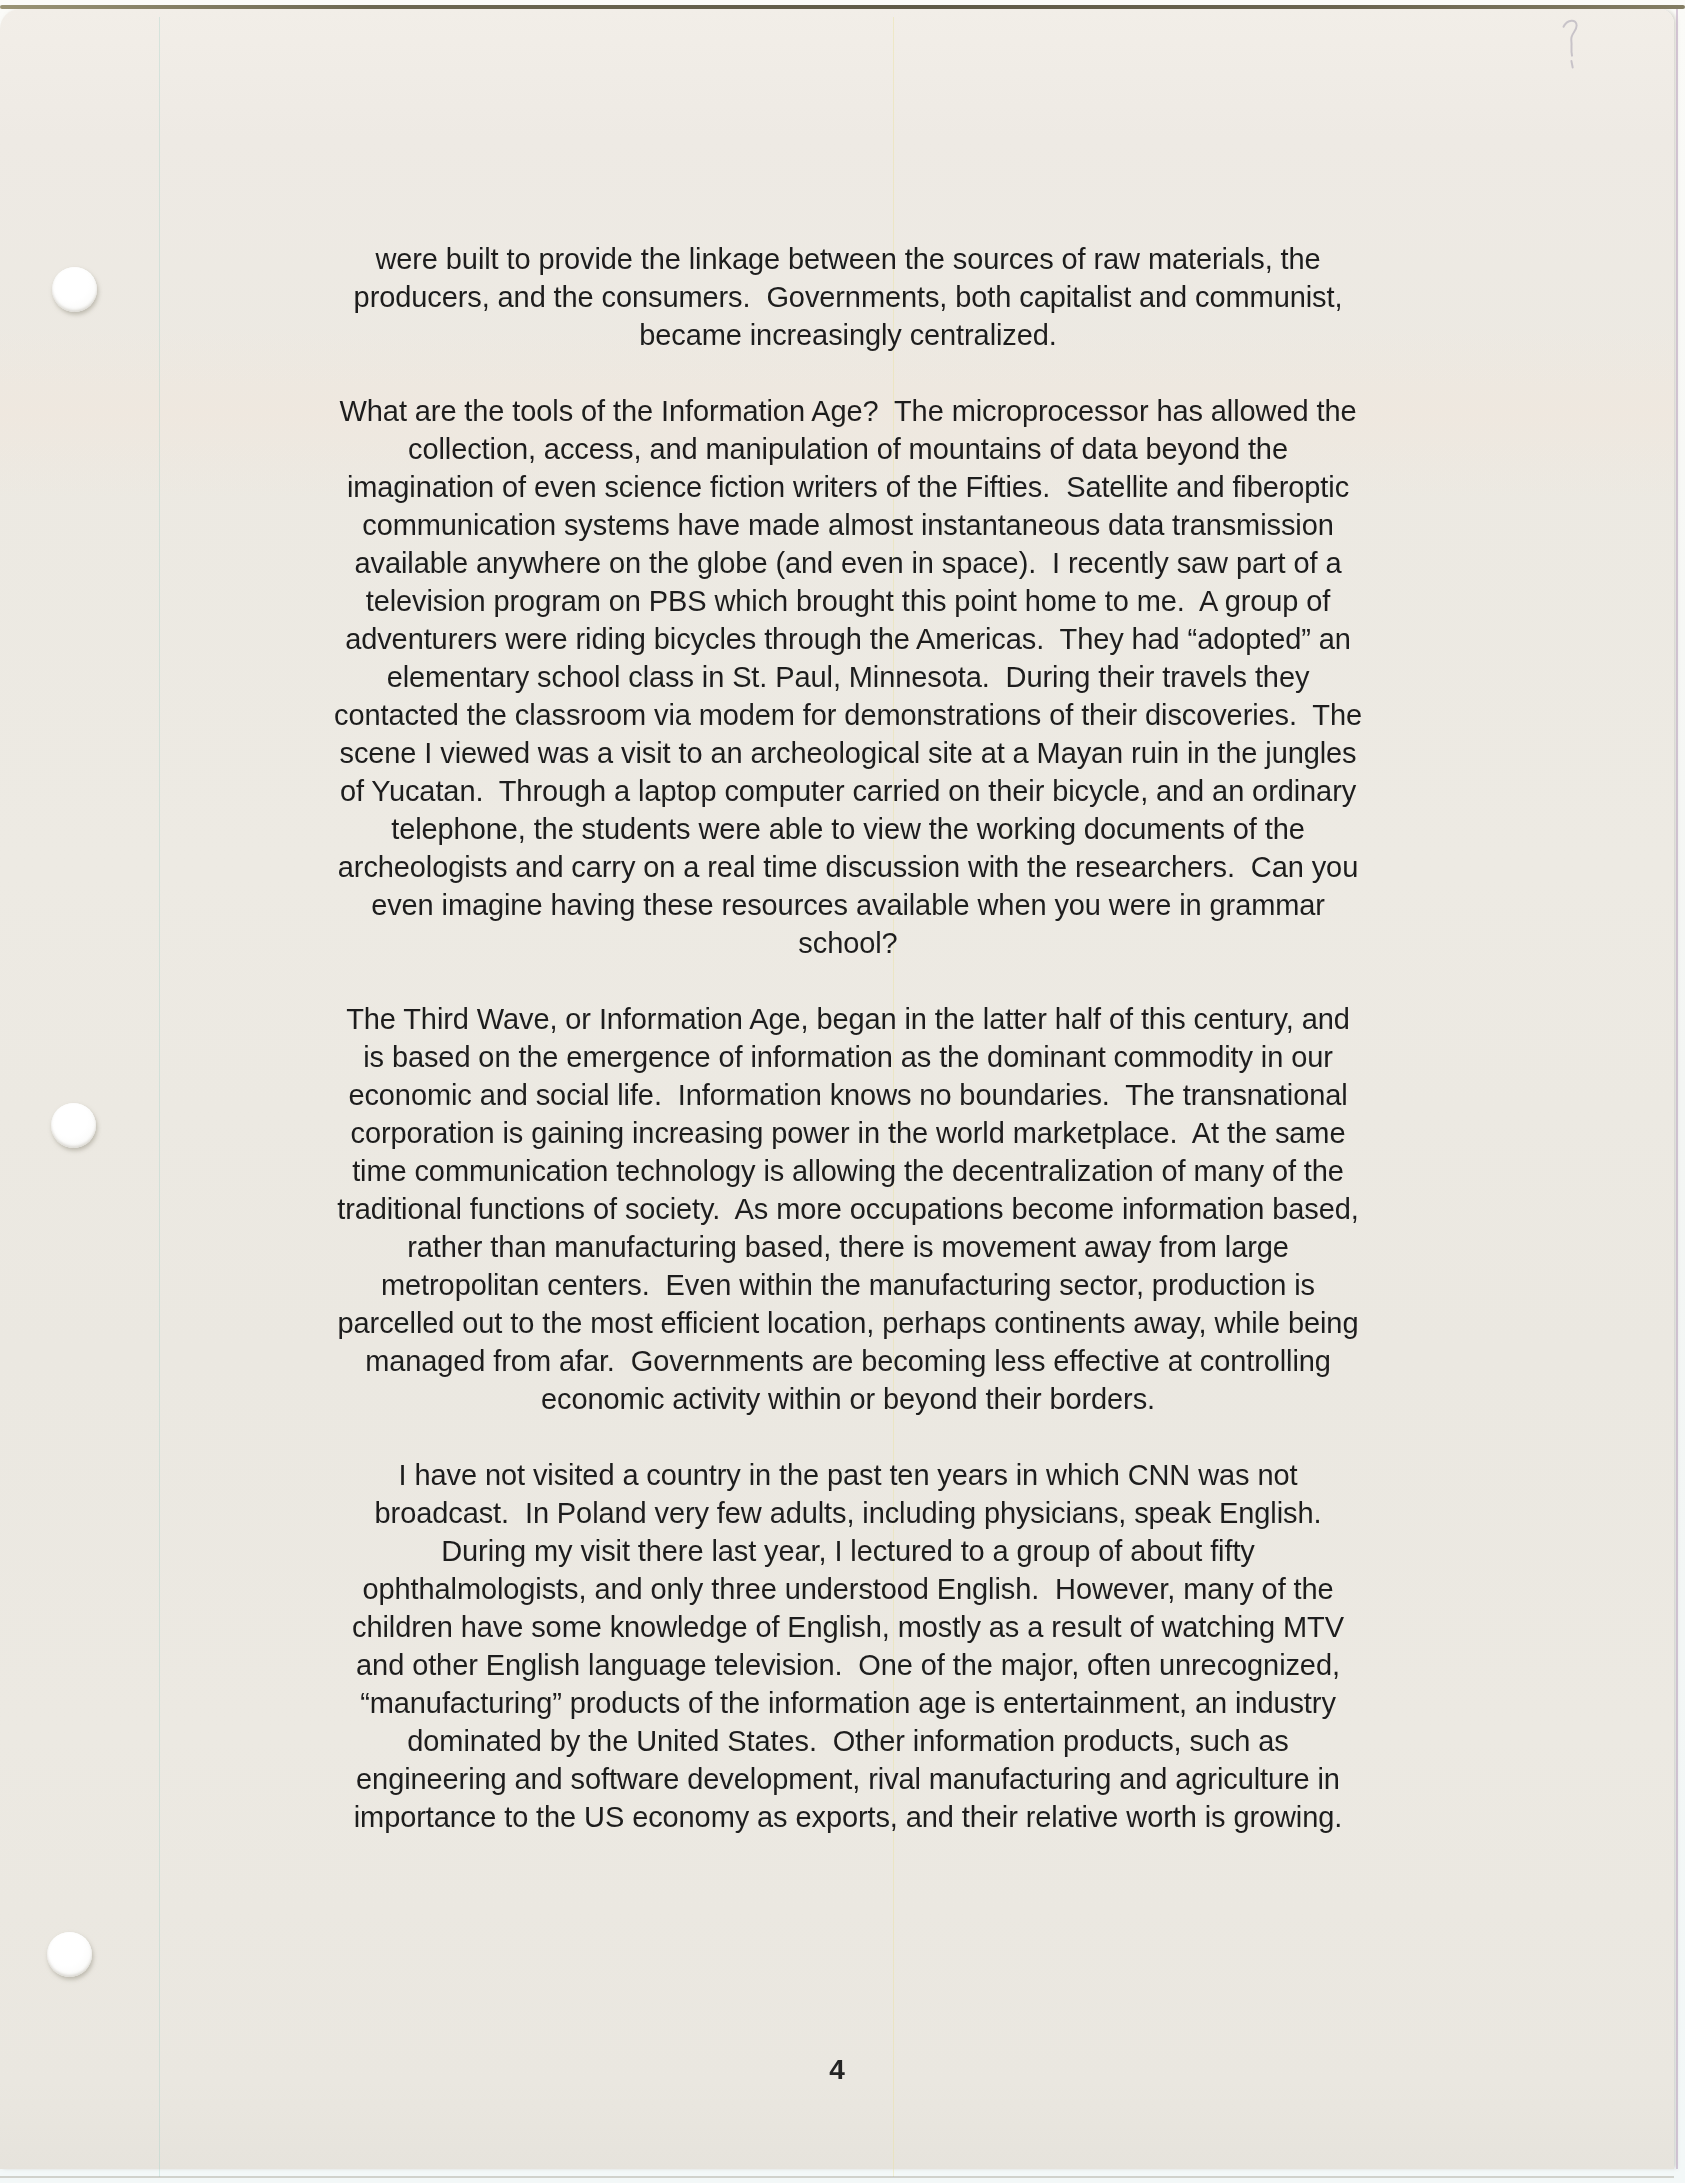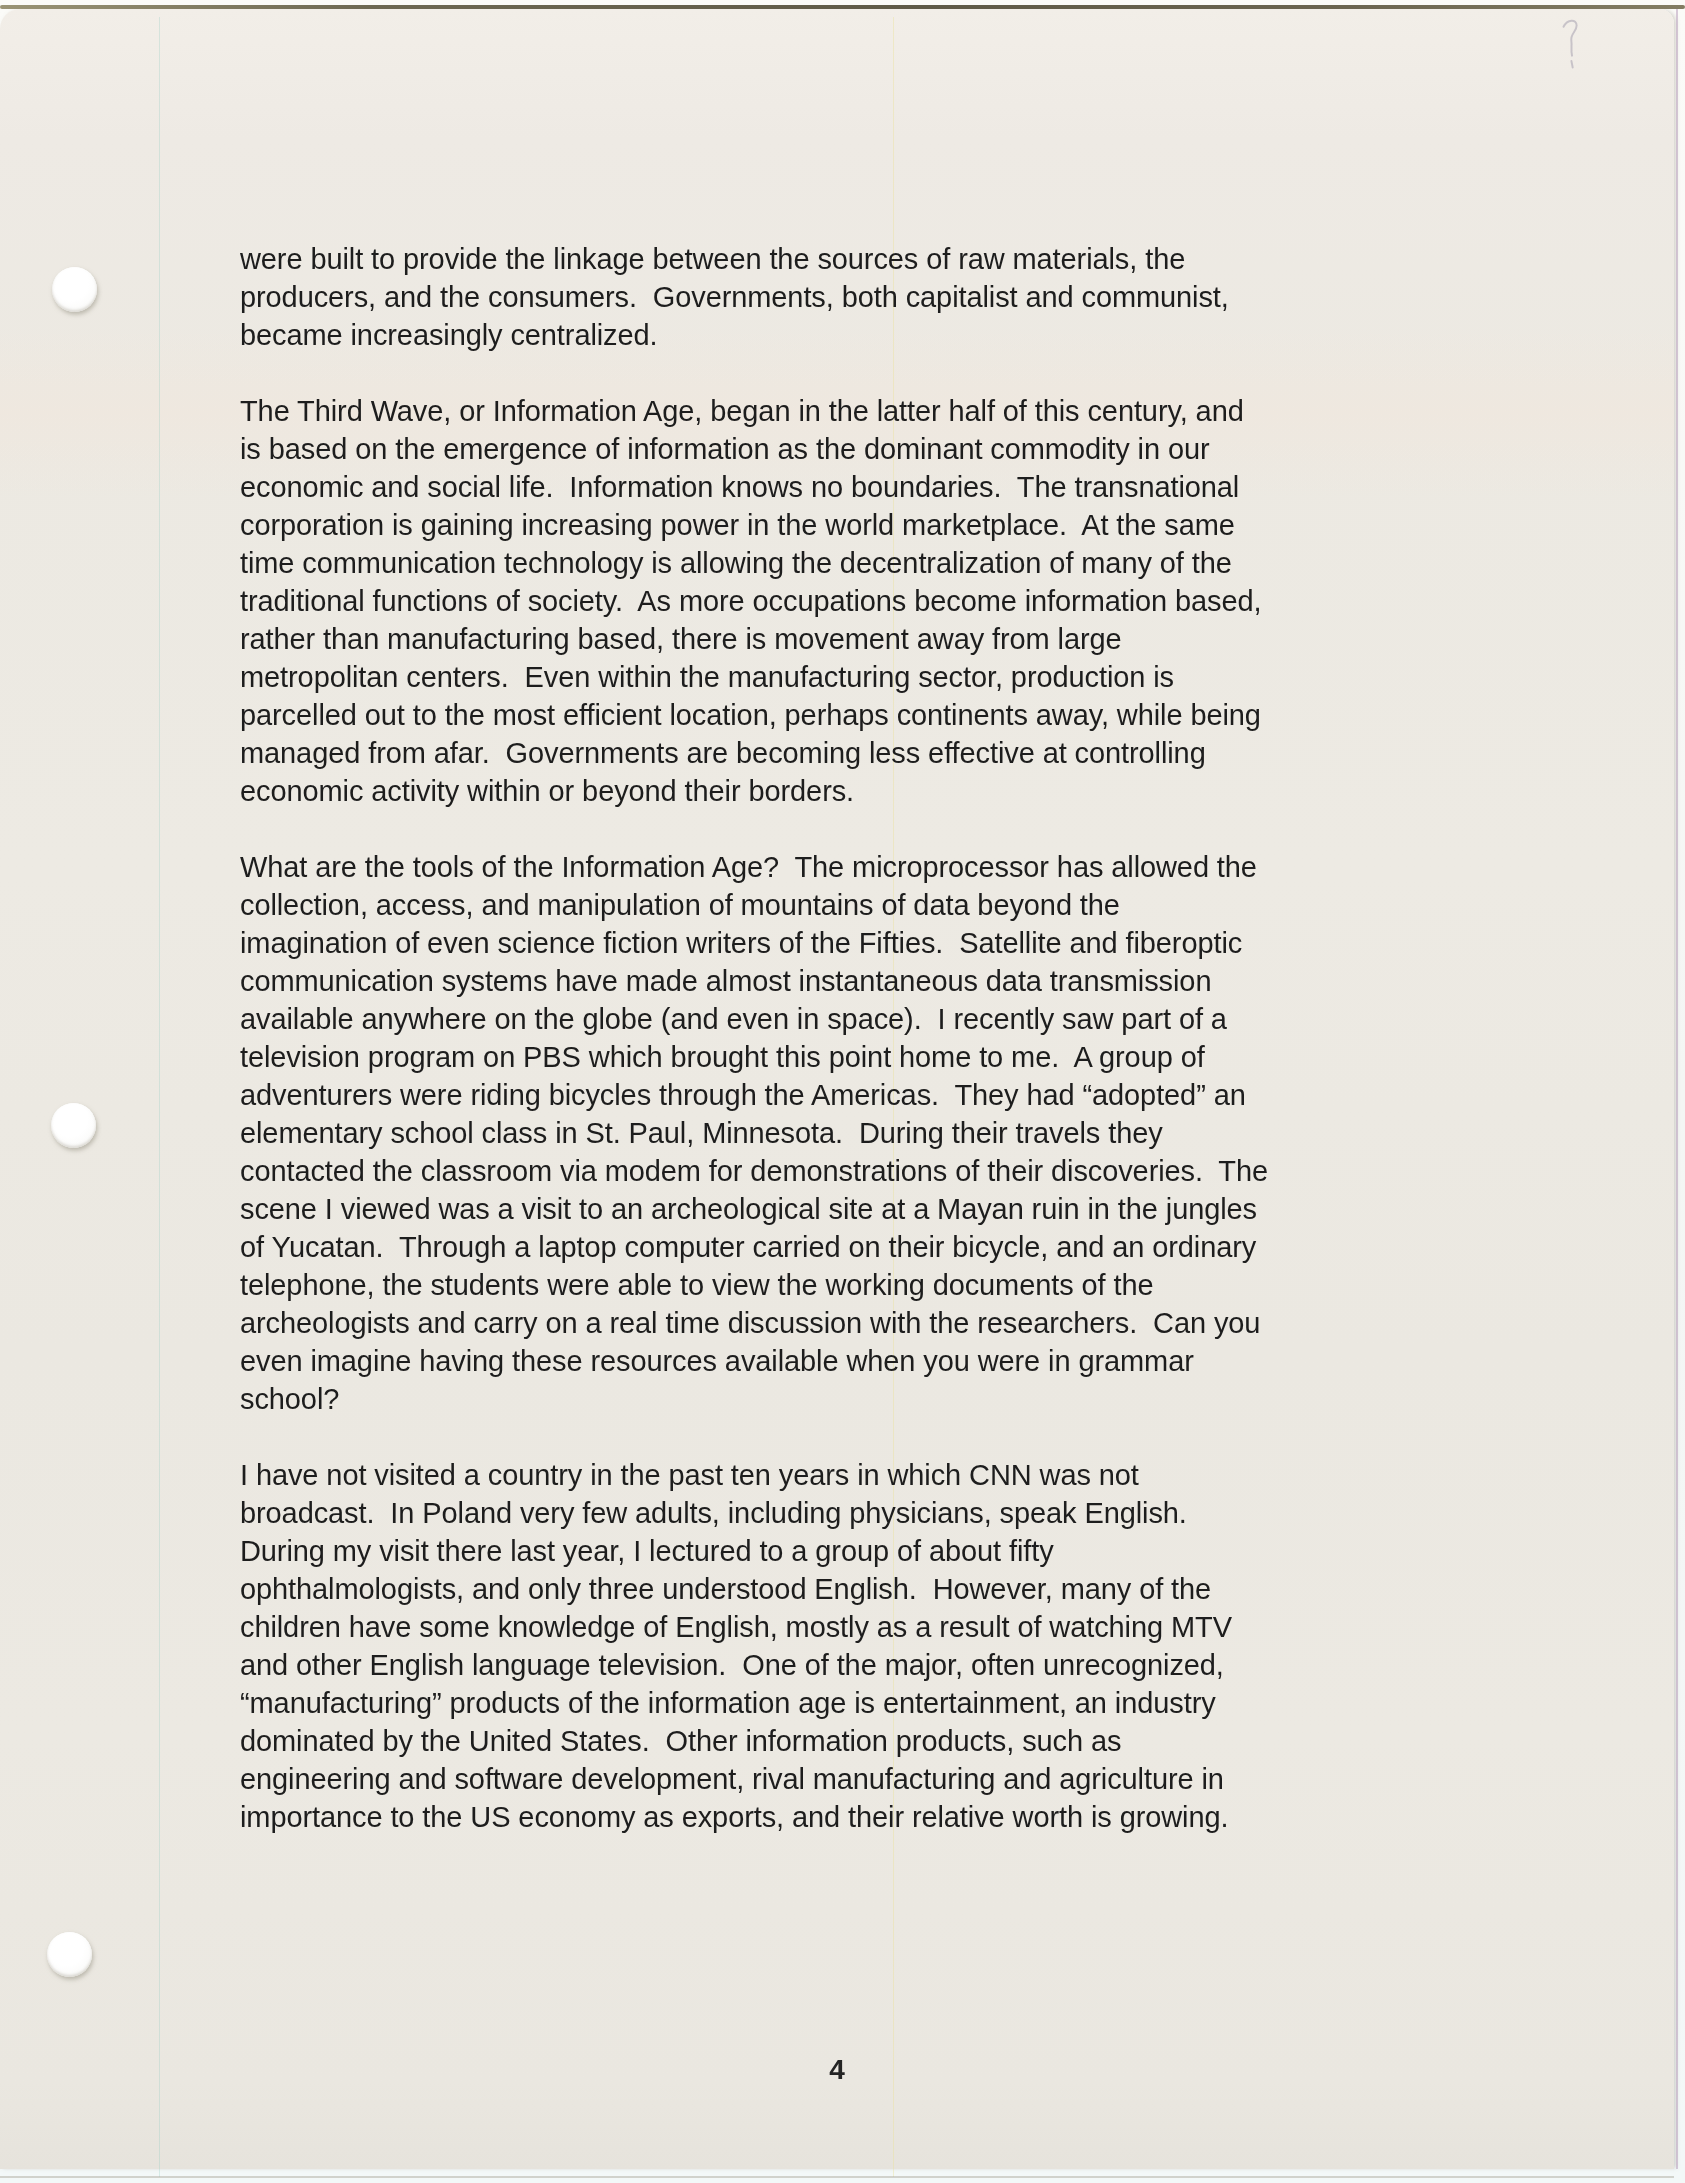--- a/index.html
+++ b/index.html
@@ -116,20 +116,21 @@
     width: 1216px;
     font-size: 29px;
     line-height: 38px;
     letter-spacing: -0.1px;
     color: #1d1d1d;
     z-index: 5;
   }
   .para {
     margin: 0 0 38px 0;
     white-space: pre-wrap;
+    text-align: center;
   }
   .page-number {
     position: absolute;
     left: 0;
     top: 2045px;
     width: 1674px;
     text-align: center;
     font-size: 28px;
     font-weight: 700;
     color: #242424;
@@ -149,46 +150,46 @@
     <div class="artifact-line yellow"></div>
 
     <div class="hole hole-1"></div>
     <div class="hole hole-2"></div>
     <div class="hole hole-3"></div>
 
     <main class="text-block">
         <p class="para">were built to provide the linkage between the sources of raw materials, the
 producers, and the consumers.  Governments, both capitalist and communist,
 became increasingly centralized.</p>
-        <p class="para">The Third Wave, or Information Age, began in the latter half of this century, and
-is based on the emergence of information as the dominant commodity in our
-economic and social life.  Information knows no boundaries.  The transnational
-corporation is gaining increasing power in the world marketplace.  At the same
-time communication technology is allowing the decentralization of many of the
-traditional functions of society.  As more occupations become information based,
-rather than manufacturing based, there is movement away from large
-metropolitan centers.  Even within the manufacturing sector, production is
-parcelled out to the most efficient location, perhaps continents away, while being
-managed from afar.  Governments are becoming less effective at controlling
-economic activity within or beyond their borders.</p>
         <p class="para">What are the tools of the Information Age?  The microprocessor has allowed the
 collection, access, and manipulation of mountains of data beyond the
 imagination of even science fiction writers of the Fifties.  Satellite and fiberoptic
 communication systems have made almost instantaneous data transmission
 available anywhere on the globe (and even in space).  I recently saw part of a
 television program on PBS which brought this point home to me.  A group of
 adventurers were riding bicycles through the Americas.  They had “adopted” an
 elementary school class in St. Paul, Minnesota.  During their travels they
 contacted the classroom via modem for demonstrations of their discoveries.  The
 scene I viewed was a visit to an archeological site at a Mayan ruin in the jungles
 of Yucatan.  Through a laptop computer carried on their bicycle, and an ordinary
 telephone, the students were able to view the working documents of the
 archeologists and carry on a real time discussion with the researchers.  Can you
 even imagine having these resources available when you were in grammar
 school?</p>
+        <p class="para">The Third Wave, or Information Age, began in the latter half of this century, and
+is based on the emergence of information as the dominant commodity in our
+economic and social life.  Information knows no boundaries.  The transnational
+corporation is gaining increasing power in the world marketplace.  At the same
+time communication technology is allowing the decentralization of many of the
+traditional functions of society.  As more occupations become information based,
+rather than manufacturing based, there is movement away from large
+metropolitan centers.  Even within the manufacturing sector, production is
+parcelled out to the most efficient location, perhaps continents away, while being
+managed from afar.  Governments are becoming less effective at controlling
+economic activity within or beyond their borders.</p>
         <p class="para">I have not visited a country in the past ten years in which CNN was not
 broadcast.  In Poland very few adults, including physicians, speak English.
 During my visit there last year, I lectured to a group of about fifty
 ophthalmologists, and only three understood English.  However, many of the
 children have some knowledge of English, mostly as a result of watching MTV
 and other English language television.  One of the major, often unrecognized,
 “manufacturing” products of the information age is entertainment, an industry
 dominated by the United States.  Other information products, such as
 engineering and software development, rival manufacturing and agriculture in
 importance to the US economy as exports, and their relative worth is growing.</p>

